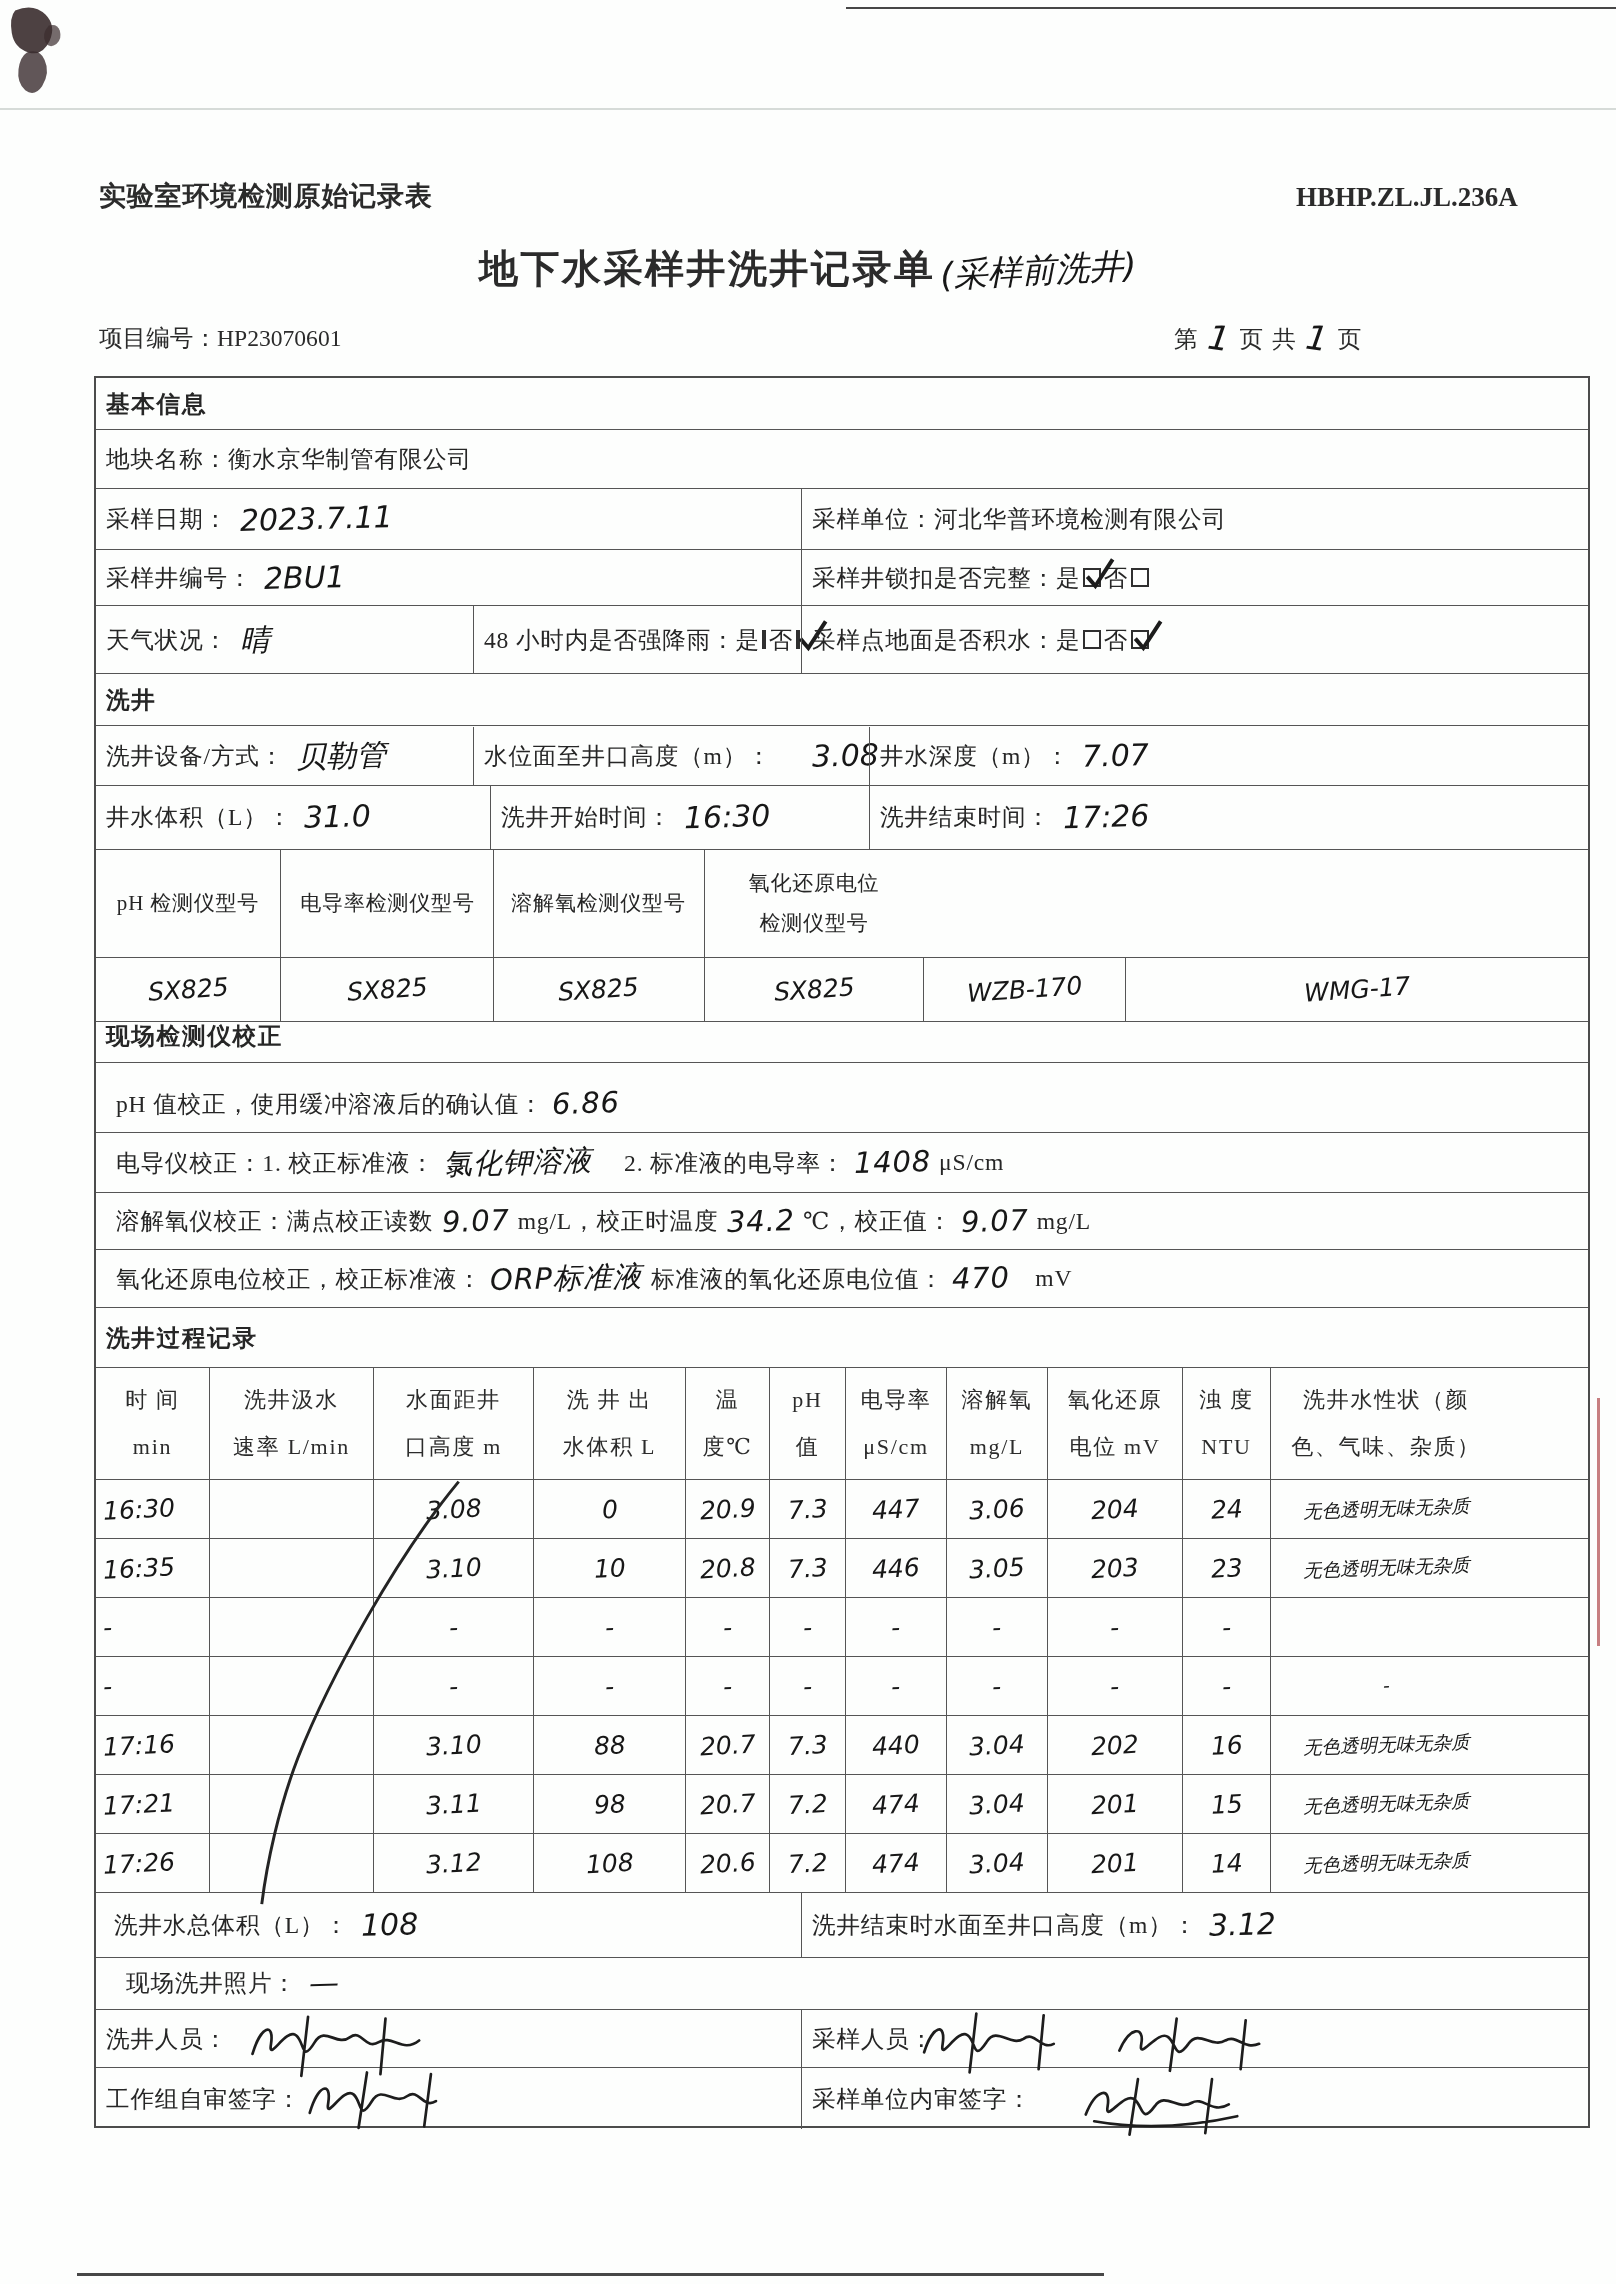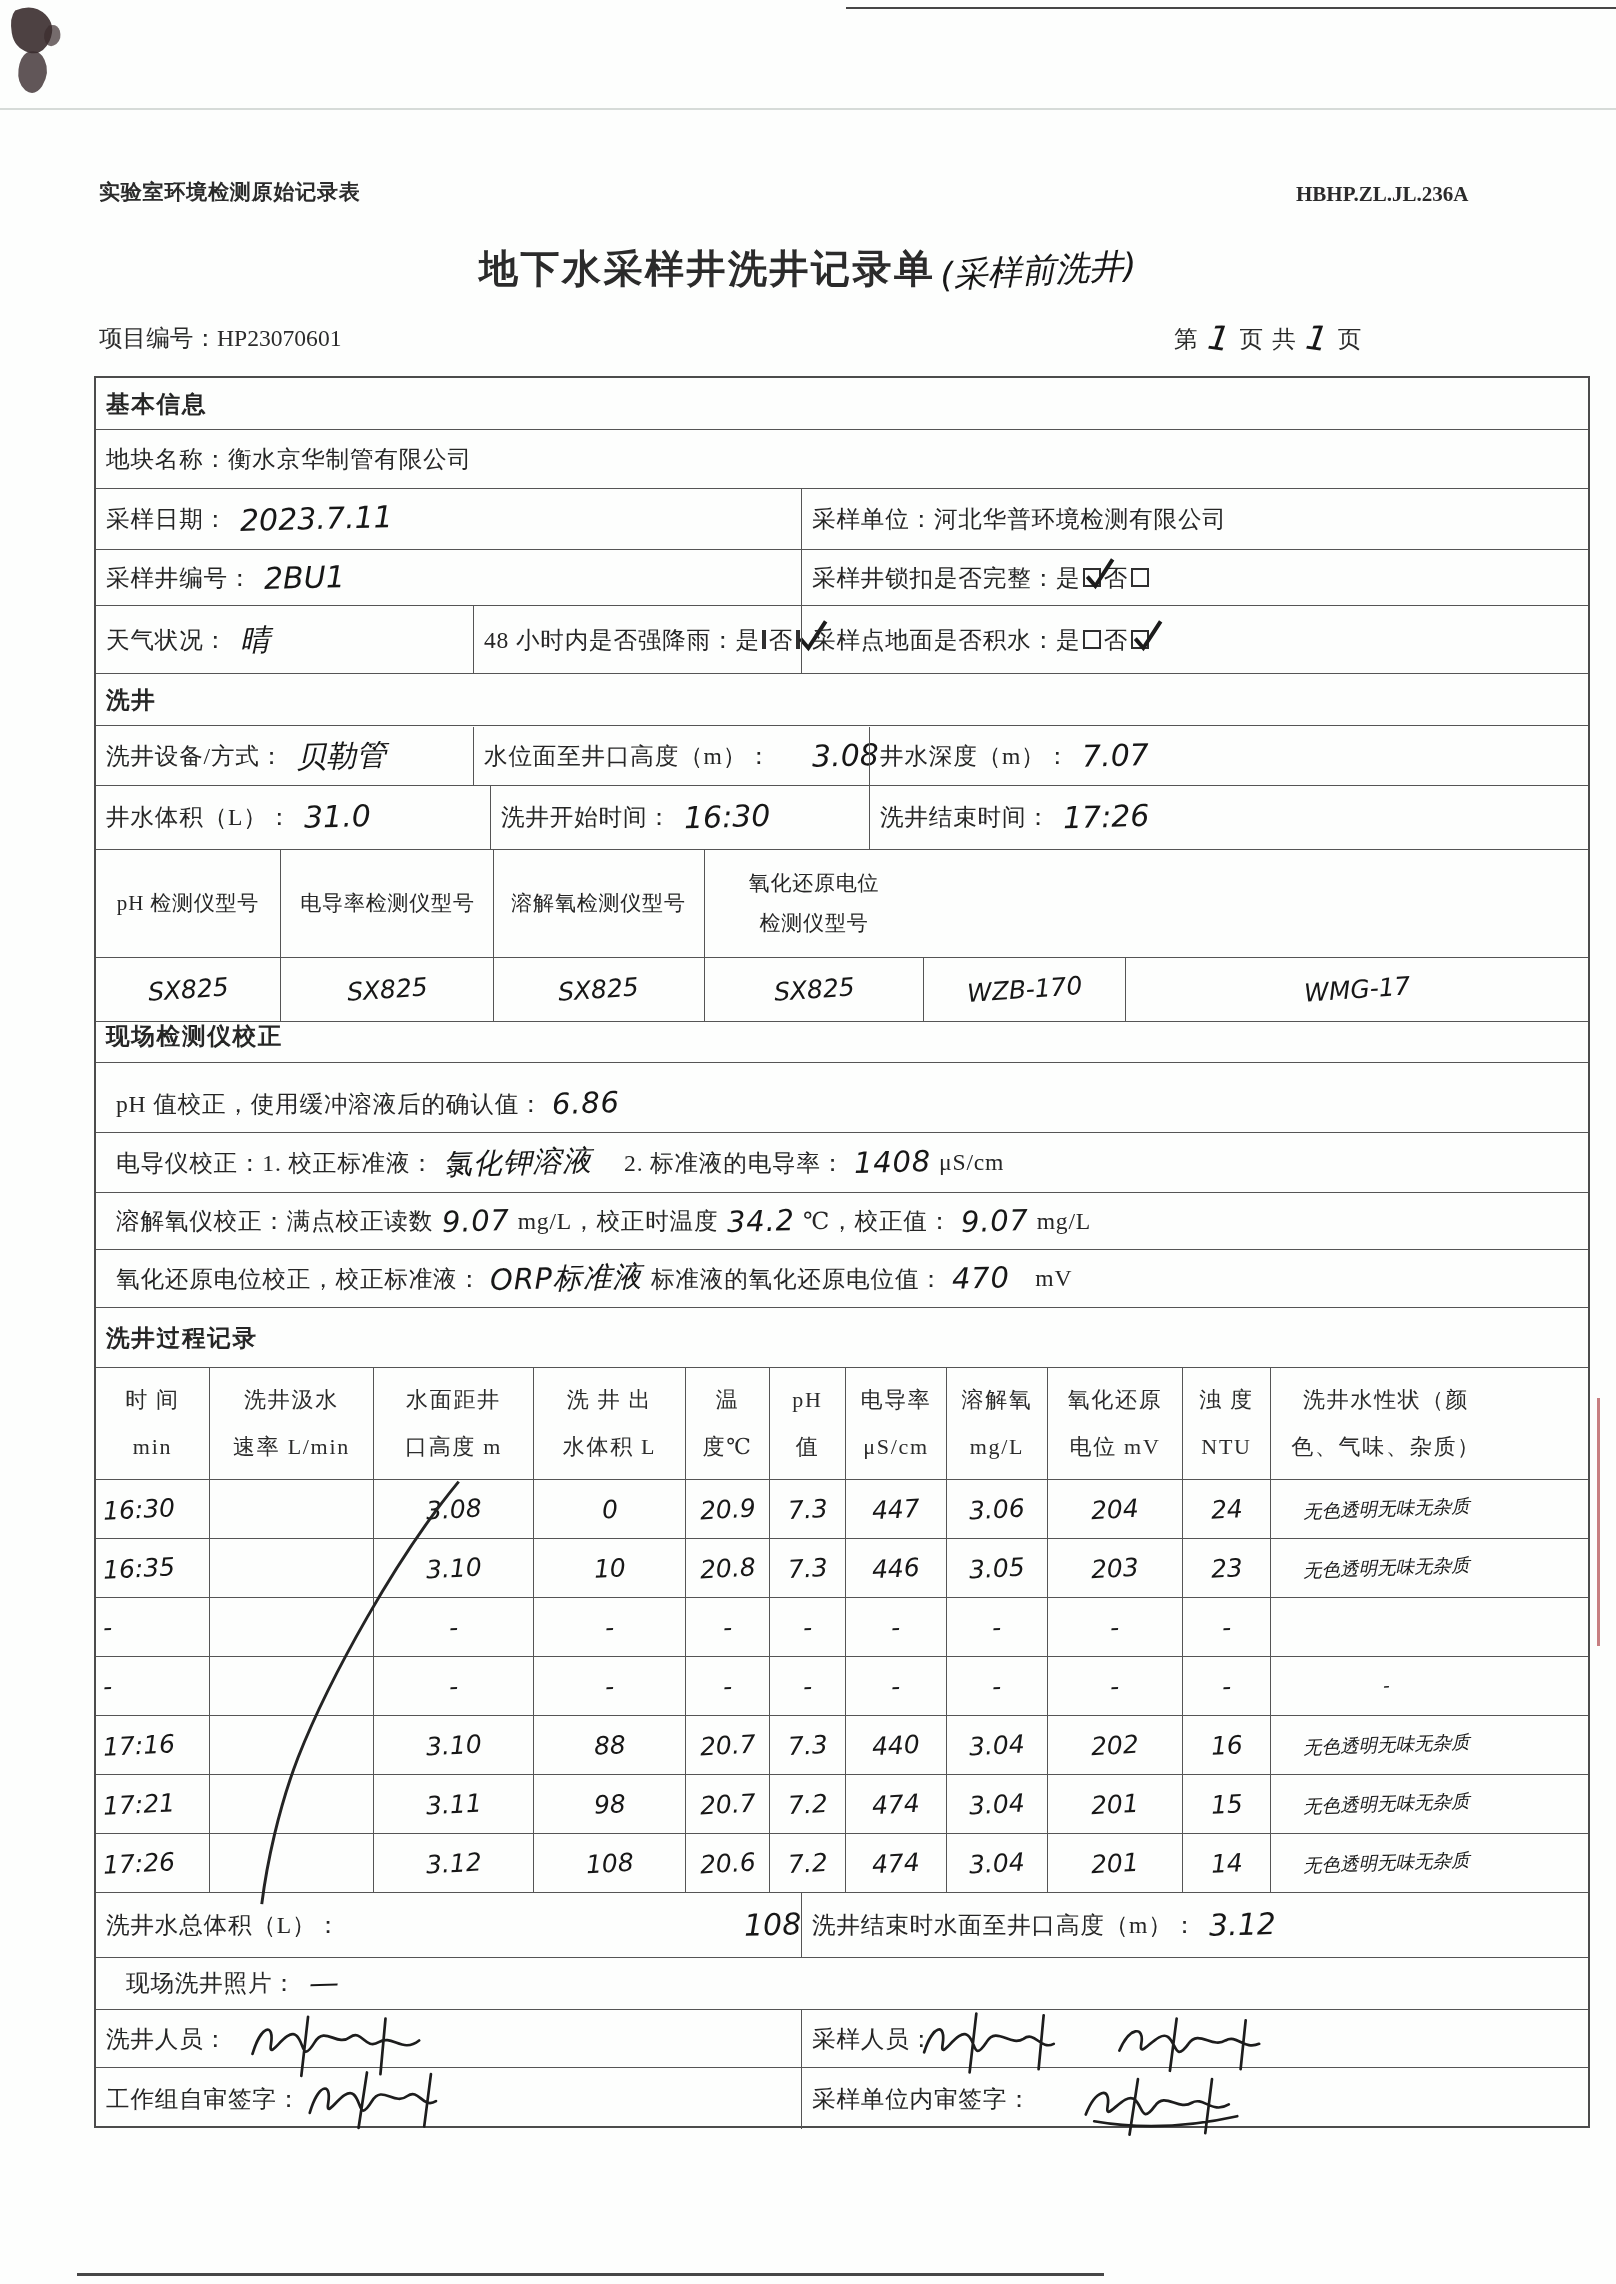--- a/index.html
+++ b/index.html
@@ -3,21 +3,21 @@
 <meta charset="utf-8">
 <style>
   html,body{margin:0;padding:0;background:#ffffff;}
   body{width:1616px;height:2284px;position:relative;font-family:"Liberation Serif","DejaVu Serif",serif;color:#262626;}
   .sheet{position:absolute;left:0;top:0;width:1616px;height:2284px;background:#fdfefd;overflow:hidden;}
   .printed{font-family:"Liberation Serif","DejaVu Serif",serif;color:#2b2b2b;}
   .hw{font-family:"DejaVu Sans","Liberation Sans",sans-serif;font-style:italic;color:#171717;display:inline-block;transform:rotate(-1.5deg);line-height:1;}
   .scanline{position:absolute;background:#d6dbd8;height:1.7px;}
   .darkline{position:absolute;background:#474747;}
   .redline{position:absolute;background:#b95f62;opacity:.8;}
-  .hdr-small{position:absolute;font-size:21px;font-weight:700;letter-spacing:0.8px;}
+  .hdr-small{position:absolute;font-size:27px;font-weight:700;letter-spacing:0.8px;}
   .title-wrap{position:absolute;left:0;top:242px;width:1616px;text-align:center;}
   .title-main{font-size:39px;font-weight:700;letter-spacing:2.5px;}
   .title-anno{font-size:34px;margin-left:5px;transform:rotate(-3deg);}
   .proj-row{position:absolute;top:322px;left:99px;font-size:23.6px;}
   .pageinfo{position:absolute;top:318px;left:1174px;font-size:23.6px;letter-spacing:1.7px;}
   .pageinfo .hw{font-size:34px;margin:0 8.4px;transform:rotate(8deg);position:relative;top:3.4px;}
   
   .table{position:absolute;left:94px;top:376px;width:1496px;height:1752px;border:2.1px solid #4c4c4c;box-sizing:border-box;}
   .row{position:absolute;left:0;width:100%;border-bottom:1.7px solid #555;box-sizing:border-box;}
   .cell{position:absolute;top:0;bottom:0;box-sizing:border-box;display:flex;align-items:center;padding-left:10px;}
@@ -563,21 +563,21 @@
           <div class="pcell c9">
             <span class="hw">14</span>
           </div>
           <div class="pcell c10">
             <span class="hw">无色透明无味无杂质</span>
           </div>
         </div>
       </div>
 
     <div class="row" style="top:1515px;height:65px;">
-      <div class="cell" style="left:0;width:705px;justify-content:space-between;">
+      <div class="cell" style="left:8px;width:705px;">
         <span class="lbl">洗井水总体积（L）：</span>
         <span class="hw val">108</span>
       </div>
       <div class="cell bl" style="left:705px;right:0;">
         <span class="lbl">洗井结束时水面至井口高度（m）：</span>
         <span class="hw val">3.12</span>
       </div>
     </div>
 
     <div class="row" style="top:1579px;height:53px;">

